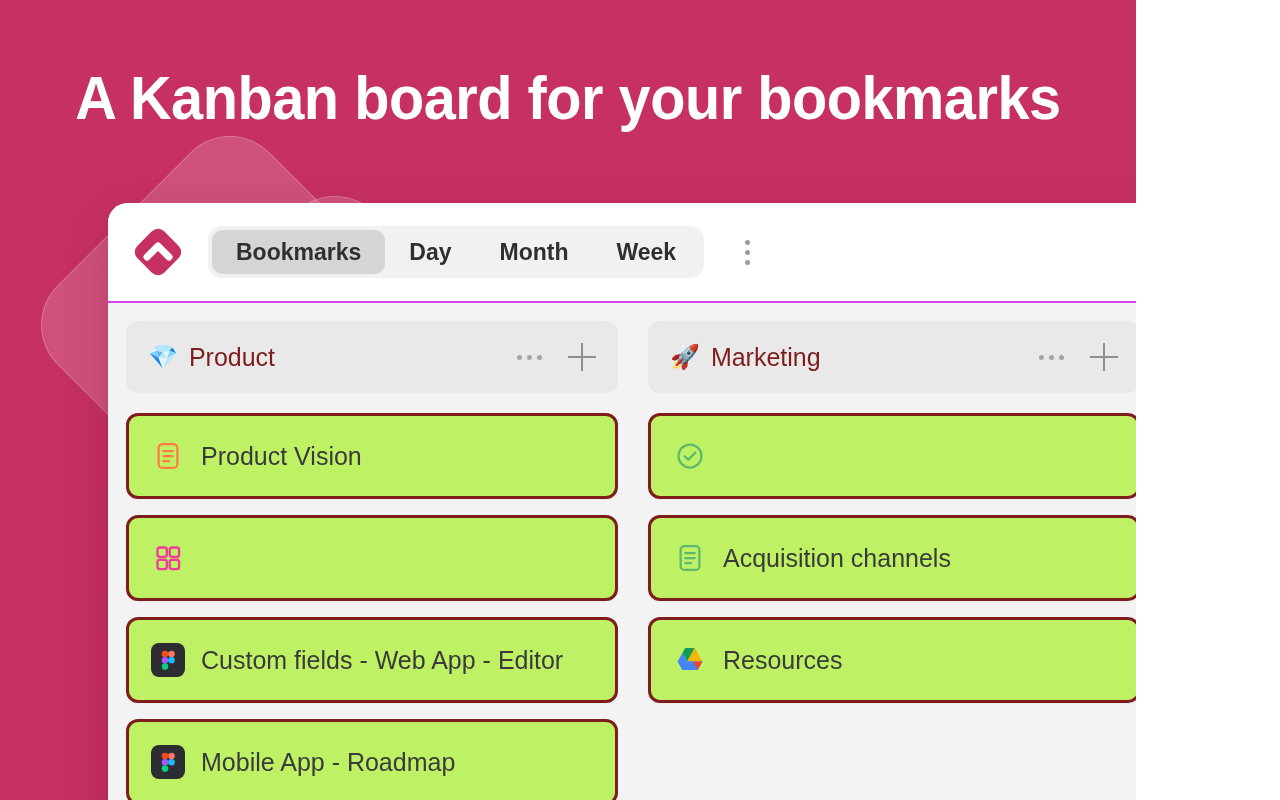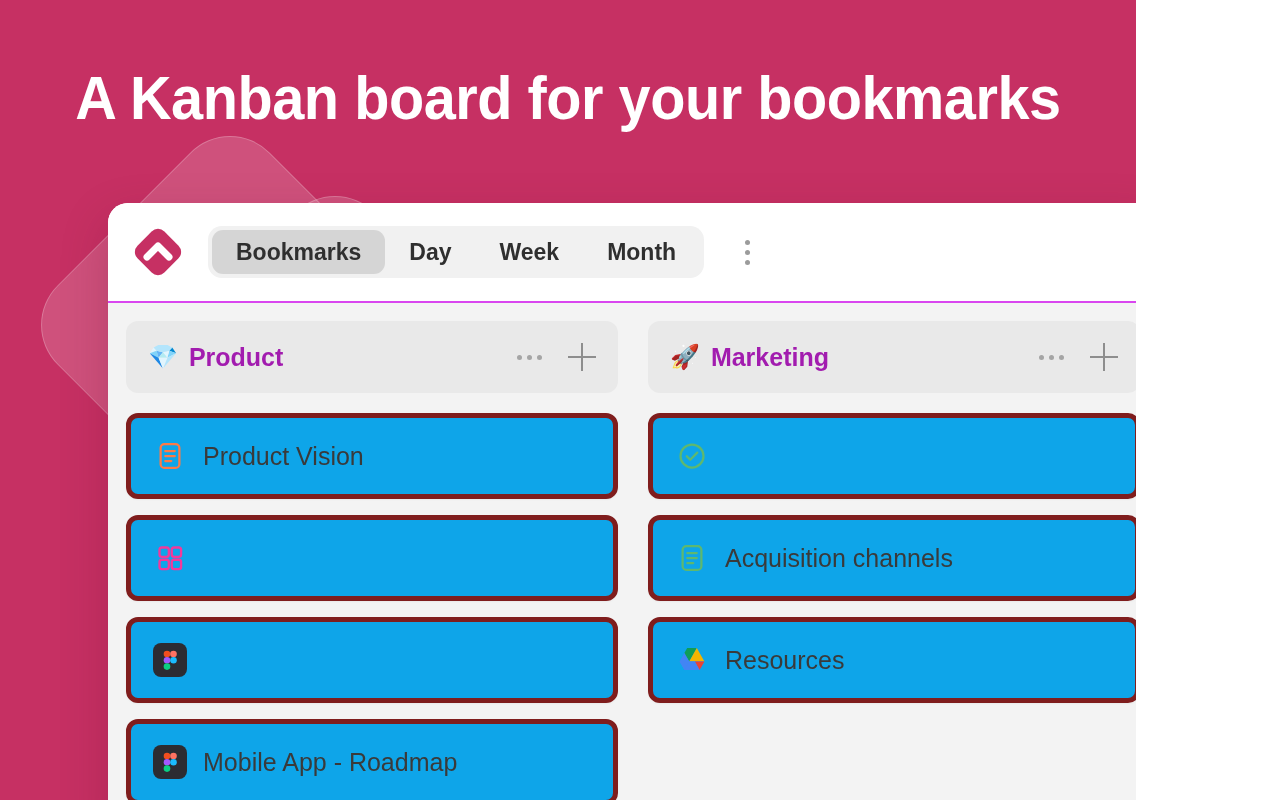--- a/index.html
+++ b/index.html
@@ -113,43 +113,43 @@
     height: 72px;
     background: #e9e9e9;
     border-radius: 12px;
     display: flex;
     align-items: center;
     padding: 0 22px 0 22px;
     margin-bottom: 20px;
   }
   .col-emoji { font-size: 24px; margin-right: 11px; line-height: 1; }
   .col-title {
-    font-size: 25px; font-weight: 700; color: #a21caf;
+    font-size: 25px; font-weight: 400; color: #7f1d1d;
     flex: 1 1 auto; white-space: nowrap;
   }
   .col-dots {
     display: flex; gap: 5px; align-items: center;
     margin-right: 26px; cursor: pointer;
   }
   .col-dots span {
     width: 5px; height: 5px; border-radius: 50%; background: #a5a5a5; display: block;
   }
   .col-plus {
     position: relative; width: 28px; height: 28px; cursor: pointer;
   }
   .col-plus::before, .col-plus::after {
     content: ""; position: absolute; background: #8e8e8e;
   }
   .col-plus::before { left: 0; top: 13px; width: 28px; height: 2px; }
   .col-plus::after  { top: 0; left: 13px; height: 28px; width: 2px; }
 
   
   .card {
-    background: #0ea5e9;
-    border: 5px solid #7f1d1d;
+    background: #bef264;
+    border: 3px solid #7f1d1d;
     border-radius: 12px;
     height: 86px;
     display: flex;
     align-items: center;
     padding: 0 22px;
     margin-bottom: 16px;
     box-shadow: 0 1px 2px rgba(0,0,0,0.04);
     cursor: pointer;
   }
   .card-icon {
@@ -198,22 +198,22 @@
           <g transform="rotate(45 28 28)">
             <rect x="9" y="9" width="38" height="38" rx="9" fill="#c63063"></rect>
           </g>
           <path d="M17 33 L28 22 L39 33" fill="none" stroke="#ffffff" stroke-width="7" stroke-linecap="round" stroke-linejoin="round"></path>
         </svg>
       </div>
 
       <div id="tab-bar">
         <button class="tab active">Bookmarks</button>
         <button class="tab">Day</button>
+        <button class="tab">Month</button>
         <button class="tab">Week</button>
-        <button class="tab">Month</button>
       </div>
 
       <div id="header-menu-button">
         <span></span>
           <span></span>
           <span></span>
       </div>
 
     </div>
 
@@ -258,20 +258,21 @@
           <span class="card-icon">
             <svg width="34" height="34" viewBox="0 0 34 34" aria-hidden="true">
               <rect x="0" y="0" width="34" height="34" rx="8" fill="#2c2c32"></rect>
               <circle cx="14" cy="11" r="3.3" fill="#f24e1e"></circle>
               <circle cx="20.5" cy="11" r="3.3" fill="#ff7262"></circle>
               <circle cx="14" cy="17.3" r="3.3" fill="#a259ff"></circle>
               <circle cx="20.5" cy="17.3" r="3.3" fill="#1abcfe"></circle>
               <circle cx="14" cy="23.6" r="3.3" fill="#0acf83"></circle>
             </svg>
           </span>
+          <span class="card-title">Custom fields - Web App - Editor</span>
         </div>
 
         <div class="card">
           <span class="card-icon">
             <svg width="34" height="34" viewBox="0 0 34 34" aria-hidden="true">
               <rect x="0" y="0" width="34" height="34" rx="8" fill="#2c2c32"></rect>
               <circle cx="14" cy="11" r="3.3" fill="#f24e1e"></circle>
               <circle cx="20.5" cy="11" r="3.3" fill="#ff7262"></circle>
               <circle cx="14" cy="17.3" r="3.3" fill="#a259ff"></circle>
               <circle cx="20.5" cy="17.3" r="3.3" fill="#1abcfe"></circle>

